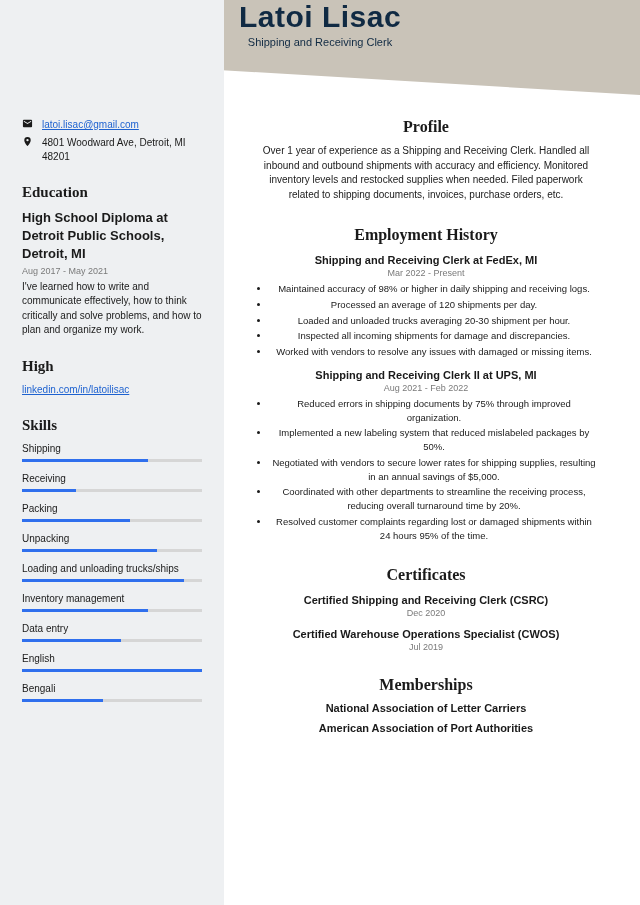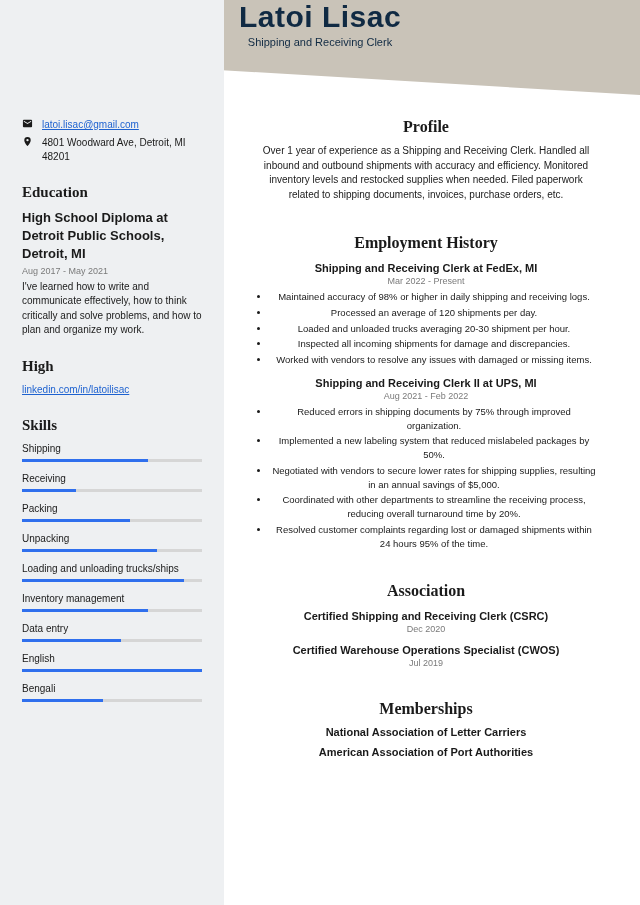--- a/index.html
+++ b/index.html
@@ -83,21 +83,21 @@
     width: 100%;
     height: 3px;
     background: #d6d6d6;
     position: relative;
   }
   .skill-fill {
     position: absolute;
     left: 0; top: 0; bottom: 0;
     background: #2f6fed;
   }
-  .main .section-title { font-size: 16px; margin-top: 32px; }
+  .main .section-title { font-size: 16px; margin-top: 24px; }
   .main .section-title:first-child { margin-top: 0; }
   .job-title { font-size: 11px; font-weight: 700; margin-top: 10px; }
   .main ul { padding-left: 16px; margin-top: 4px; }
   .main li { font-size: 9.5px; line-height: 1.45; margin-bottom: 2px; }
   .icon svg { width: 11px; height: 11px; fill: #1a1a1a; display: block; }
 </style>
 </head>
 <body>
 
 <div class="header-bg"></div>
@@ -220,21 +220,21 @@
         <div class="date">Aug 2021 - Feb 2022</div>
         <ul>
           <li>Reduced errors in shipping documents by 75% through improved organization.</li>
           <li>Implemented a new labeling system that reduced mislabeled packages by 50%.</li>
           <li>Negotiated with vendors to secure lower rates for shipping supplies, resulting in an annual savings of $5,000.</li>
           <li>Coordinated with other departments to streamline the receiving process, reducing overall turnaround time by 20%.</li>
           <li>Resolved customer complaints regarding lost or damaged shipments within 24 hours 95% of the time.</li>
         </ul>
       </div>
 
-    <div class="section-title">Association</div>
+    <div class="section-title">Certificates</div>
     <div id="certs-list">
         <div class="job-title">Certified Shipping and Receiving Clerk (CSRC)</div>
         <div class="date">Dec 2020</div>
         <div class="job-title">Certified Warehouse Operations Specialist (CWOS)</div>
         <div class="date">Jul 2019</div>
       </div>
 
     <div class="section-title">Memberships</div>
     <div id="memberships-list">
         <div class="job-title" style="margin-top: 8px;">National Association of Letter Carriers</div>

